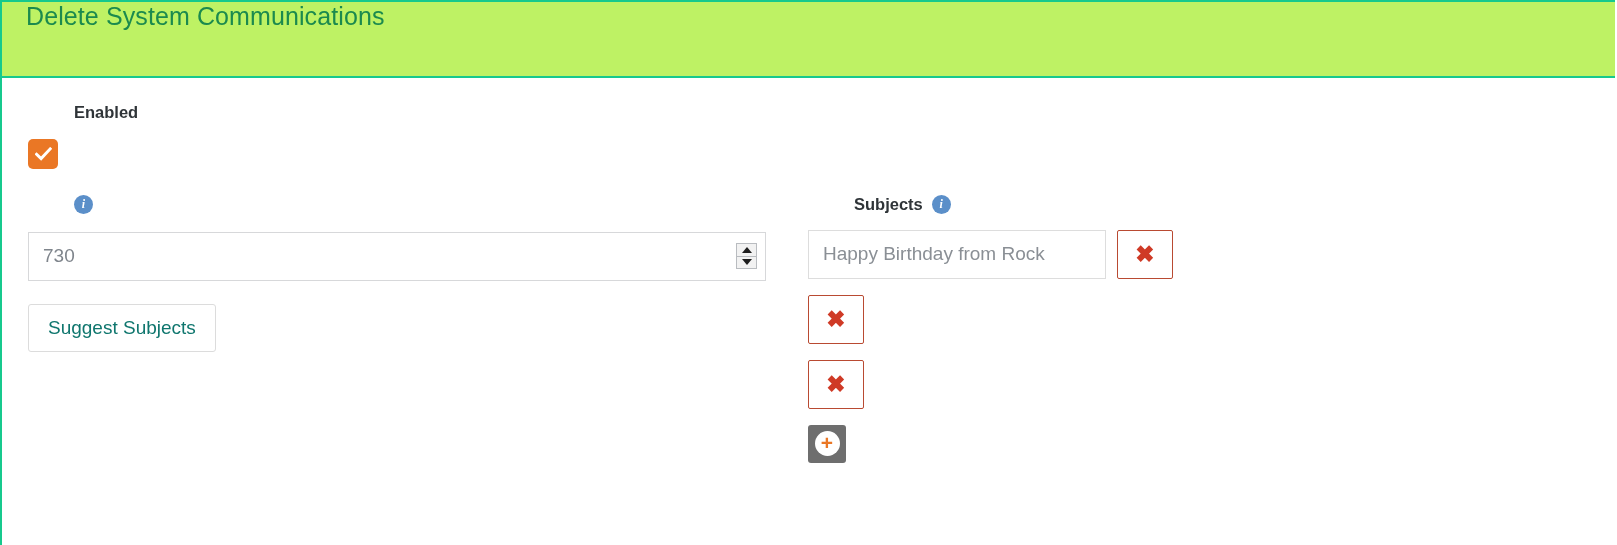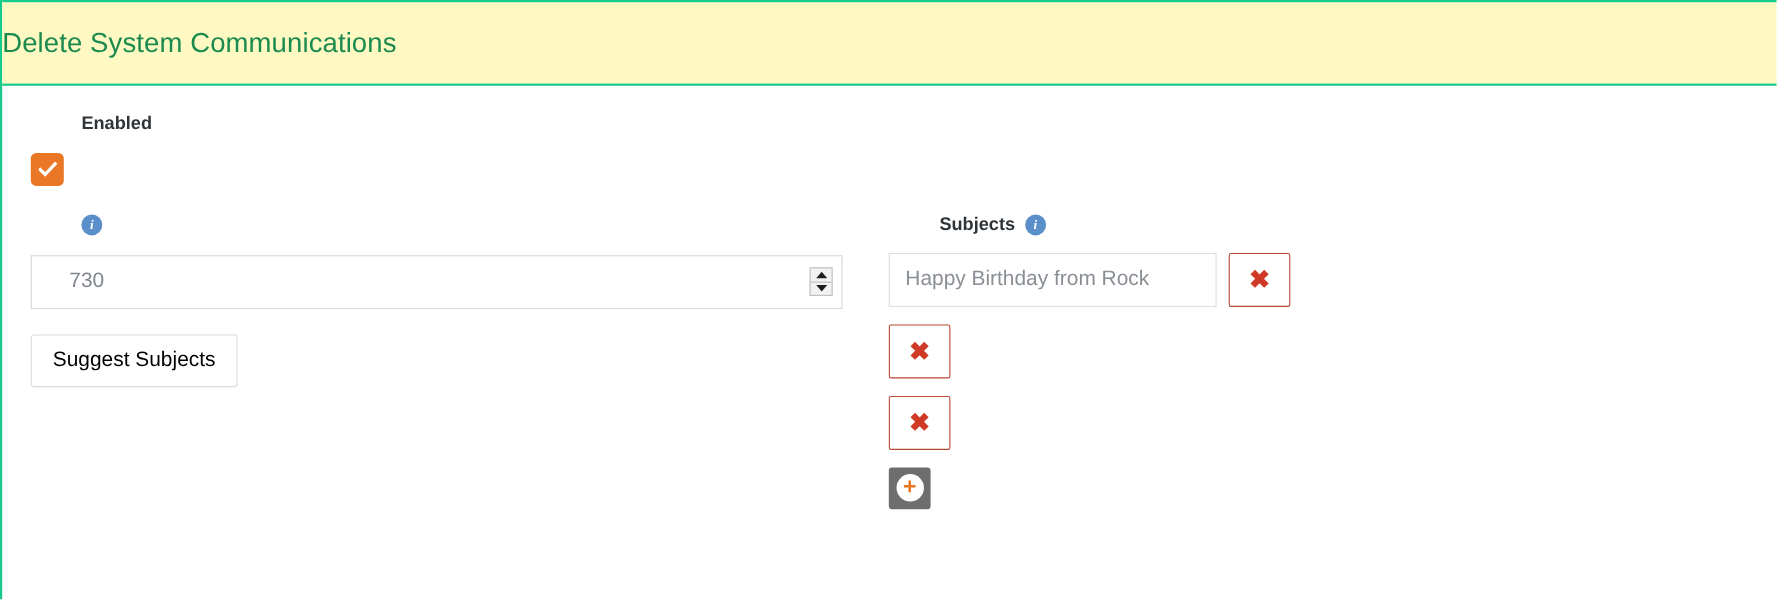--- a/index.html
+++ b/index.html
@@ -22,25 +22,25 @@
     width: 1615px;
     height: 545px;
     box-sizing: border-box;
     border-left: 2px solid #16c98d;
     background: #ffffff;
   }
 
   .panel-heading {
     box-sizing: border-box;
     height: 78px;
-    background: #fef9c3;
+    background: #bef264;
     border-top: 2px solid #16c98d;
     border-bottom: 2px solid #16c98d;
     display: flex;
-    align-items: center;
+    padding-left: 24px;
   }
 
   .panel-title {
     font-size: 25px;
     color: #1b8a4e;
     font-weight: normal;
     letter-spacing: 0.1px;
     white-space: nowrap;
   }
 
@@ -102,21 +102,20 @@
 
   
   .number-wrap {
     margin-top: 18px;
     position: relative;
     width: 738px;
     height: 49px;
     box-sizing: border-box;
     border: 1px solid #d7d8da;
     background: #ffffff;
-    padding-left: 20px;
   }
   .number-wrap input {
     box-sizing: border-box;
     width: 100%;
     height: 100%;
     border: 0;
     outline: none;
     background: transparent;
     padding: 0 40px 0 14px;
     font-family: "Liberation Sans", sans-serif;
@@ -156,21 +155,21 @@
     margin-top: 23px;
     display: inline-block;
     box-sizing: border-box;
     height: 48px;
     padding: 0 19px;
     background: #ffffff;
     border: 1px solid #dcdcdc;
     border-radius: 3px;
     font-family: "Liberation Sans", sans-serif;
     font-size: 19px;
-    color: #000000;
+    color: #0f766e;
     line-height: 46px;
     cursor: pointer;
     white-space: nowrap;
   }
 
   
   .subject-row {
     display: flex;
     align-items: center;
     gap: 11px;

